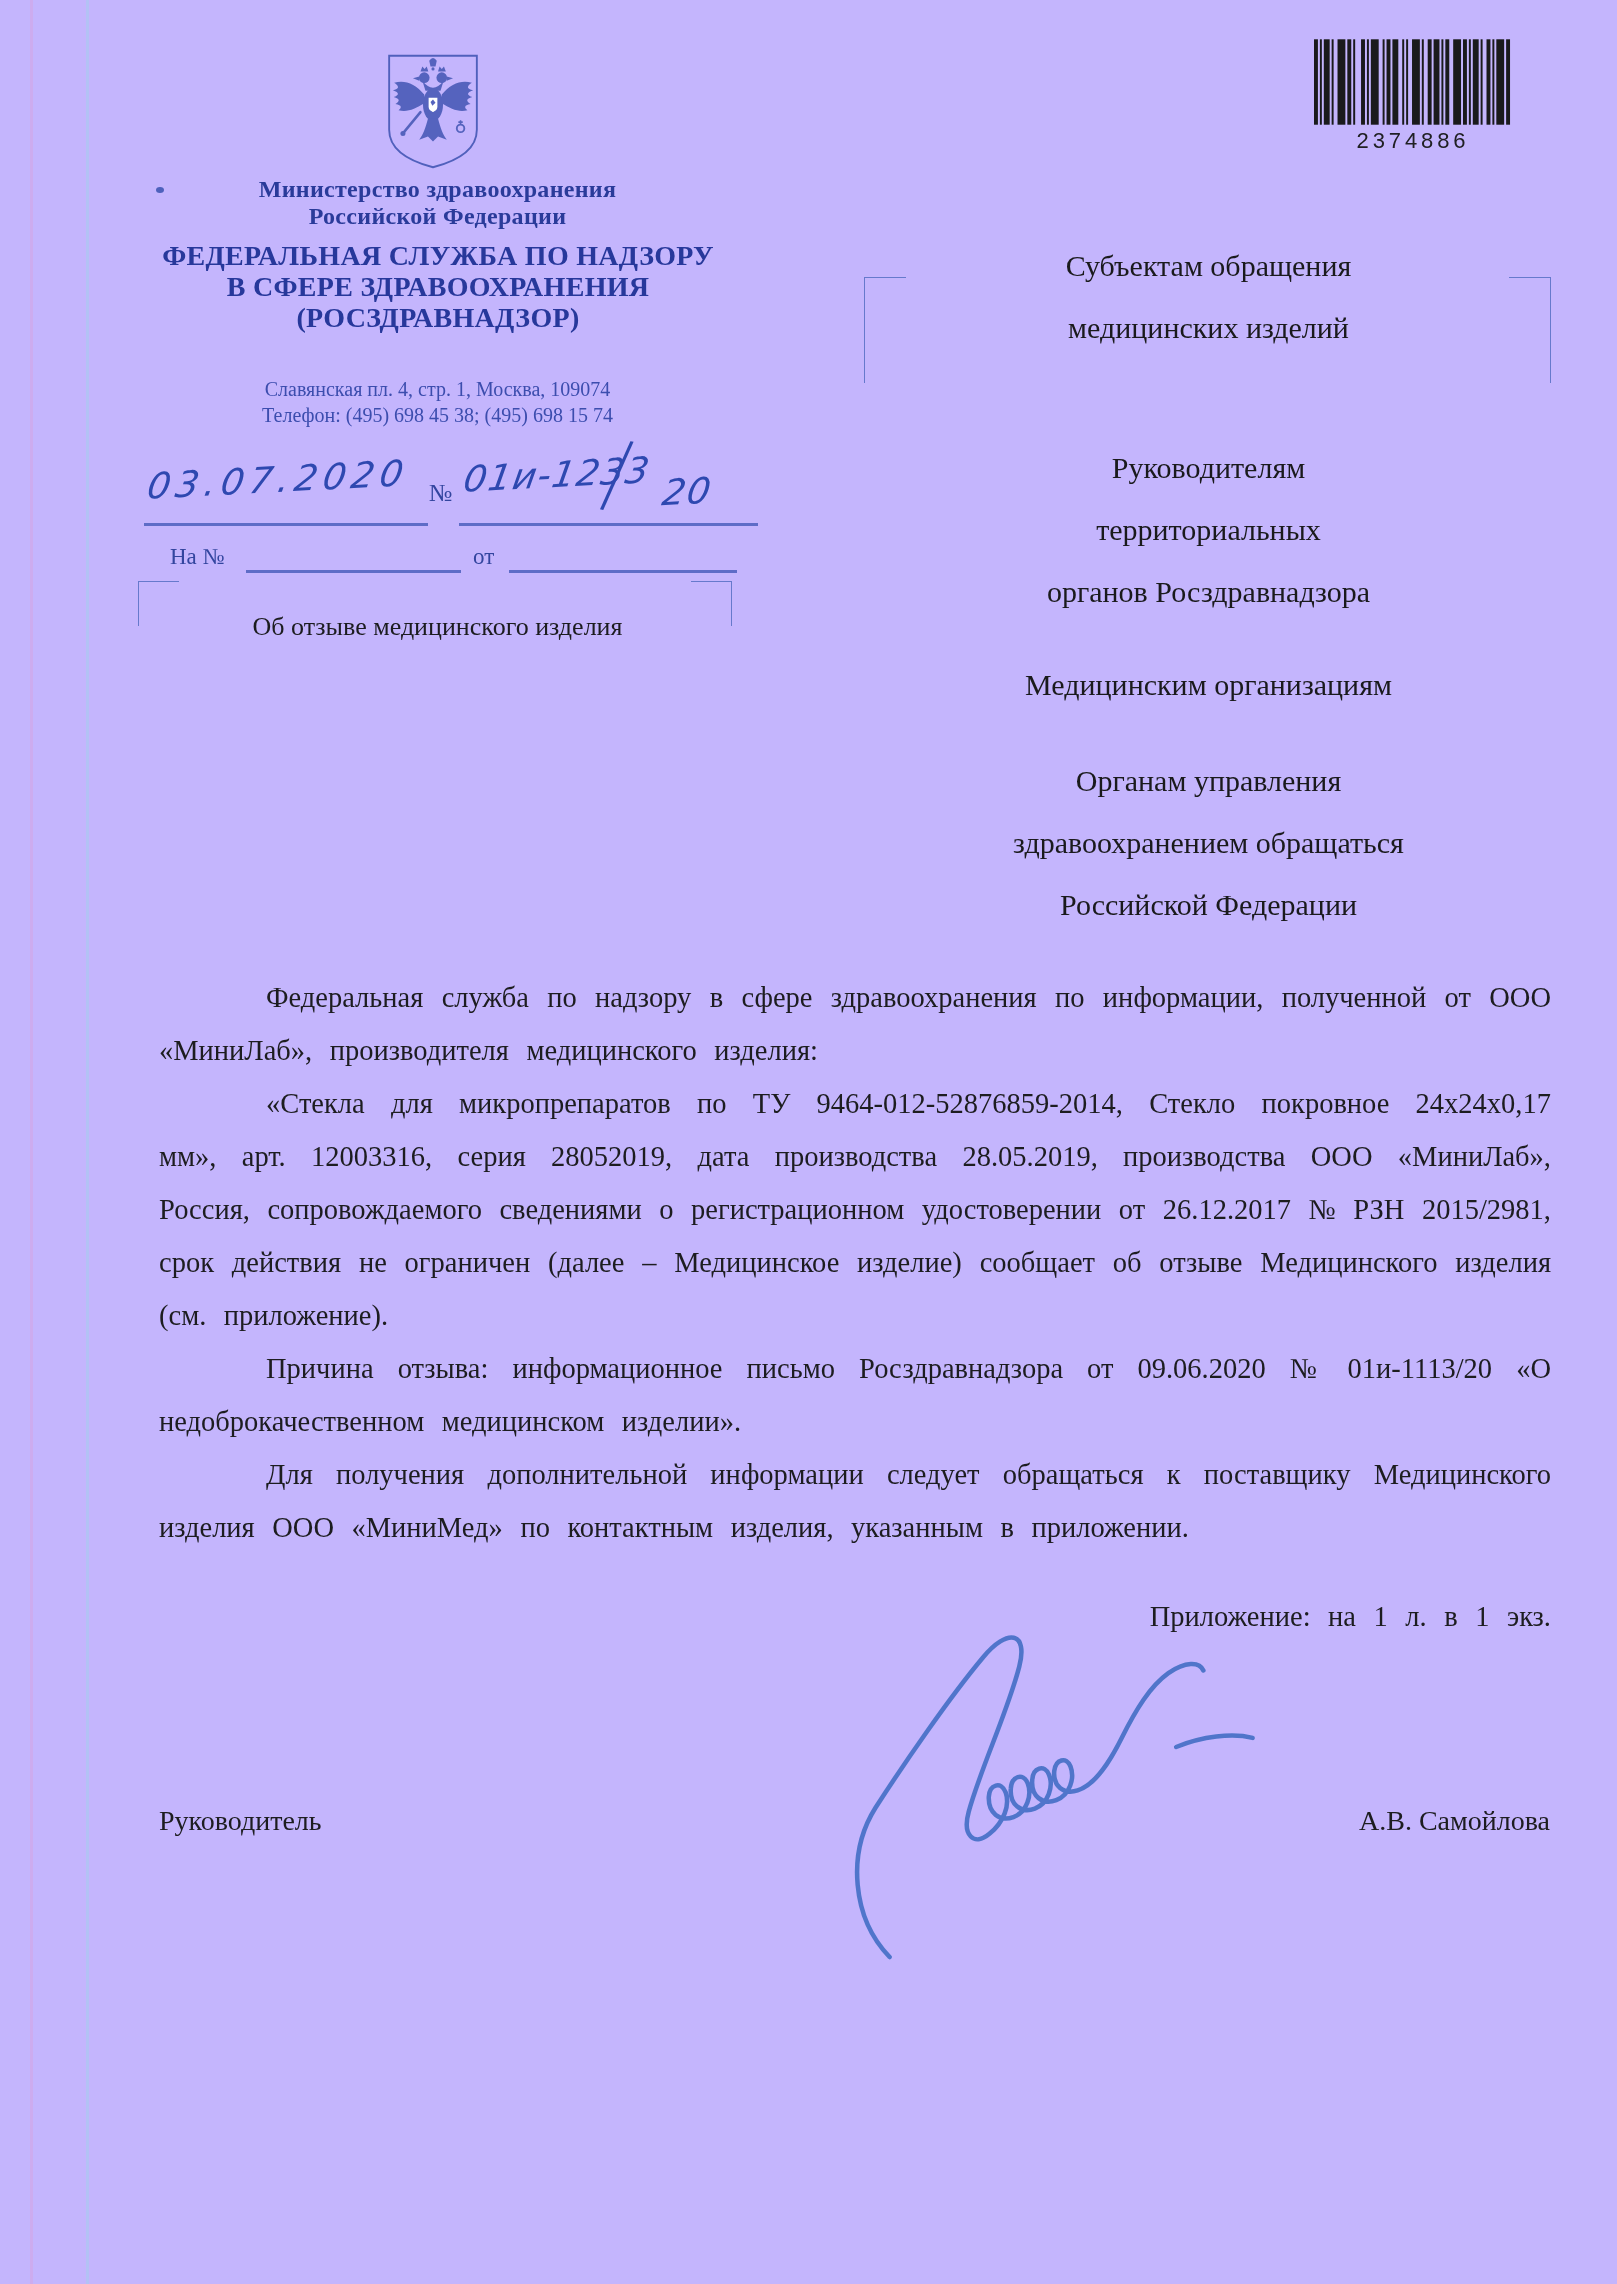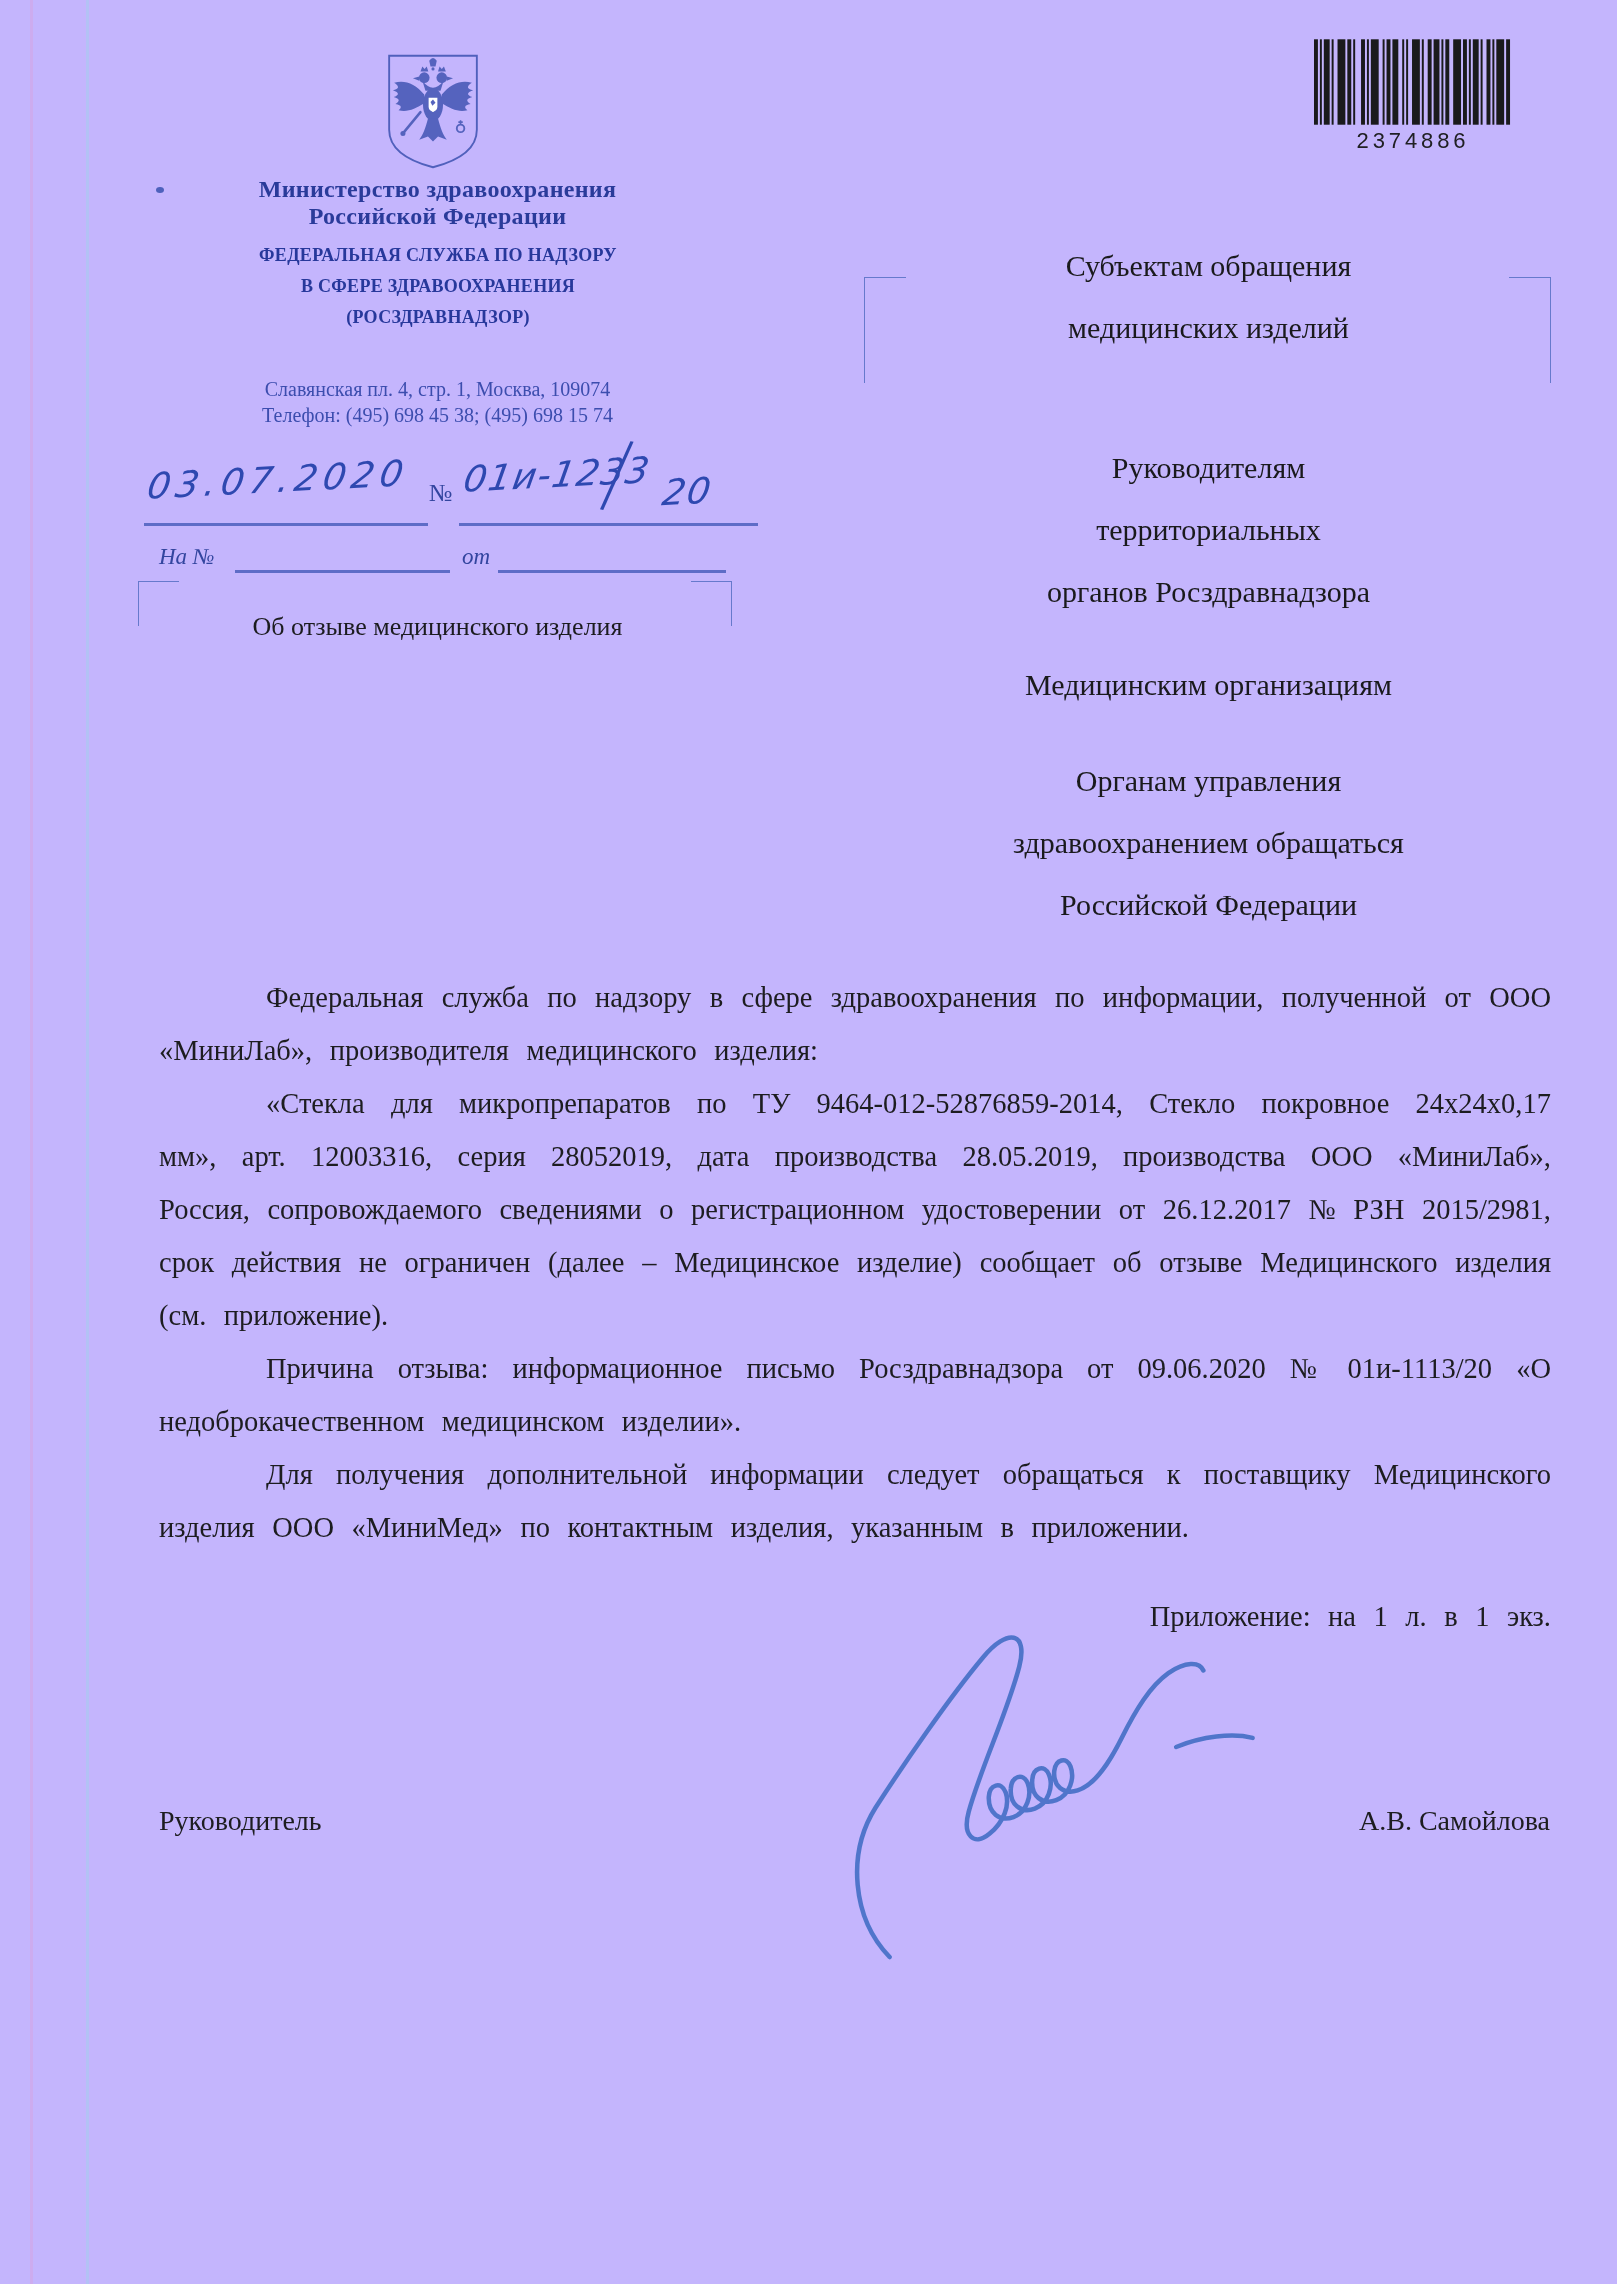--- a/index.html
+++ b/index.html
@@ -18,21 +18,21 @@
   .speck { left:156px; top:187px; width:7.8px; height:5.8px; border-radius:50%;
            background:#3a52b0; opacity:.85; }
 
   
   .emblem { left:381px; top:52px; width:104px; height:119px; }
   .ministry {
     left:159px; top:176px; width:557px; font-weight:bold; font-size:24px;
     line-height:26.6px; color:#2a3b9a; letter-spacing:0.3px;
   }
   .service {
-    left:130px; top:240px; width:616px; font-weight:bold; font-size:18px;
+    left:130px; top:240px; width:616px; font-weight:bold; font-size:28px;
     line-height:31px; color:#27389b; letter-spacing:0.3px;
   }
   .addr { left:159px; top:376px; width:557px; font-size:20px; line-height:26px; color:#3c4dae; }
 
   
   .barcode-wrap { left:1314px; top:39px; width:198px; }
   .barcode-num { margin-top:1.3px; text-align:center; font-size:22px; letter-spacing:3.9px;
                  color:#202024; font-family:"Liberation Sans","DejaVu Sans",sans-serif; }
 
   
@@ -43,21 +43,21 @@
   .hw-date { position:absolute; left:5.2px; top:5.2px; font-size:36px; letter-spacing:5.2px; }
   .hw-num1 { position:absolute; left:321px; top:0px; font-size:36px; letter-spacing:1.3px; }
   .hw-num2 { position:absolute; left:519px; top:17px; font-size:36px; letter-spacing:1.3px; }
   .hw-slash { position:absolute; left:458px; top:-34px; font-size:109px; line-height:1;
               color:#2e48b0; transform:rotate(12deg) scaleX(.62); }
   .no-label { position:absolute; left:285px; top:24.6px; font-size:24.6px; color:#33459f; }
   .u-line { position:absolute; height:2.6px; background:#5566c2; opacity:.92; }
   .u-date { left:0; top:69px; width:284px; }
   .u-num  { left:315px; top:69px; width:299px; }
 
-  .reply-row { left:159px; top:544px; width:616px; height:32px; font-size:23px; color:#33459f;font-style:italic; }
+  .reply-row { left:170px; top:544px; width:616px; height:32px; font-size:23px; color:#33459f; }
   .reply-na { position:absolute; left:0; top:0; }
   .reply-ot { position:absolute; left:303px; top:0; }
   .u-r1 { left:76px; top:26px; width:215px; }
   .u-r2 { left:339px; top:26px; width:228px; }
 
   
   .br { position:absolute; border:0 solid #6679cc; }
   .br-tl { border-top-width:1.9px; border-left-width:1.9px; }
   .br-tr { border-top-width:1.9px; border-right-width:1.9px; }
   .br-subj-l { left:138px; top:581px; width:40px; height:44px; }

